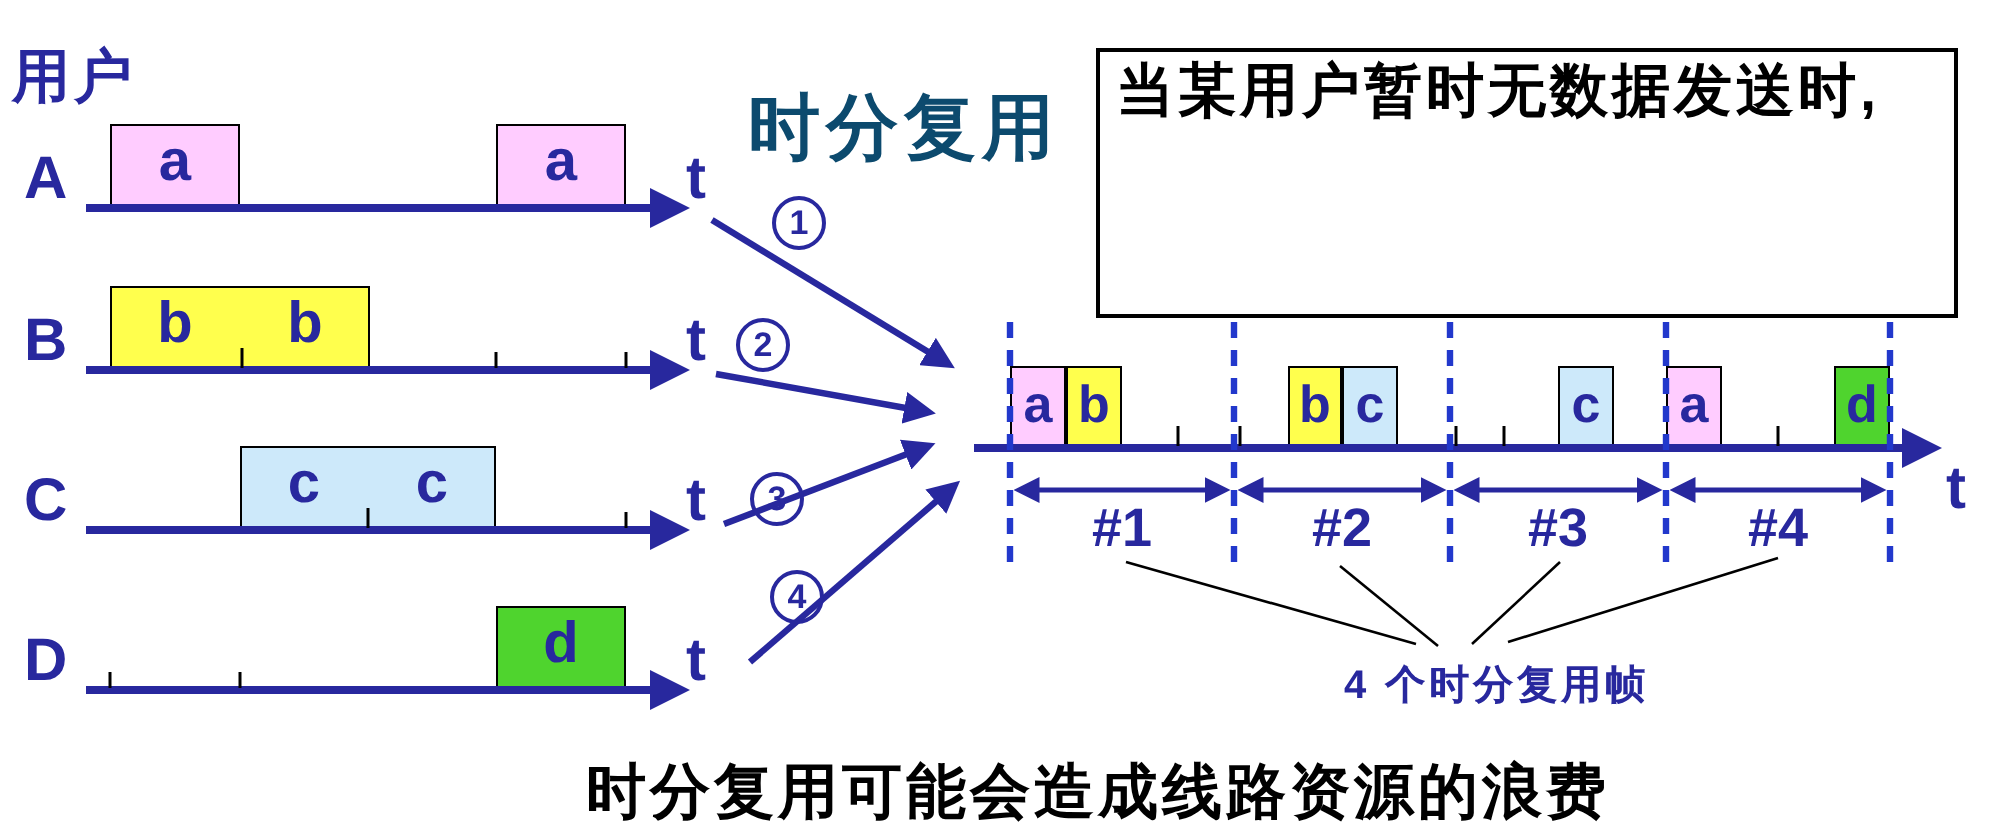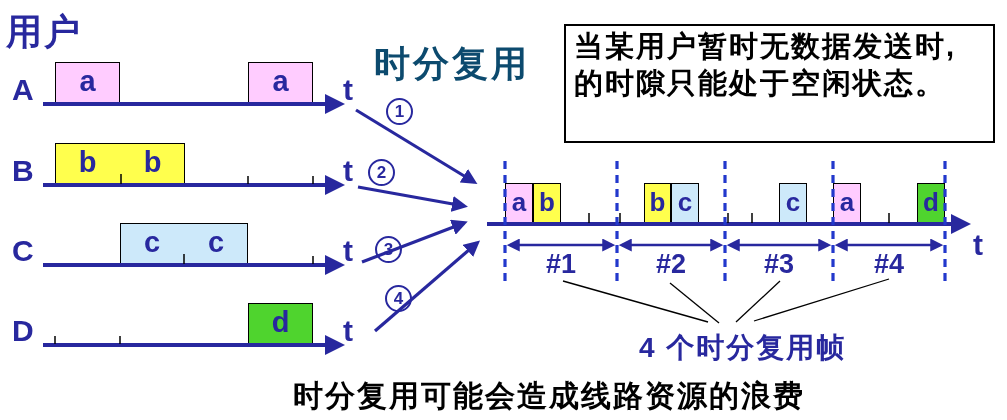--- a/index.html
+++ b/index.html
@@ -3,26 +3,26 @@
 <meta charset="utf-8">
 <style>
   html,body{margin:0;padding:0;background:#fff;}
   .stage{
     position:relative;width:1007px;height:420px;background:#ffffff;overflow:hidden;
     font-family:"Liberation Sans","DejaVu Sans",sans-serif;font-weight:bold;
   }
   .layer{position:absolute;left:0;top:0;}
   .abs{position:absolute;}
   .lbl{position:absolute;color:#28289E;font-weight:bold;}
-  .users-lbl{left:6px;top:8px;font-size:36px;letter-spacing:2px;}
+  .users-lbl{left:6px;top:19px;font-size:29px;letter-spacing:2px;}
   .title{left:374px;top:40px;font-size:36px;color:#0c4a6e;letter-spacing:3px;}
   .note-box{
-    left:548px;top:24px;width:431px;height:119px;box-sizing:border-box;
+    left:548px;top:24px;width:431px;height:135px;box-sizing:border-box;
     border:2.5px solid #000;color:#000;font-size:29px;line-height:37px;
-    padding:2px 8px;letter-spacing:2px;white-space:nowrap;overflow:hidden;margin-left:16px;
+    padding:2px 8px;letter-spacing:2px;white-space:nowrap;overflow:hidden;
   }
   .row-user{font-size:30px;width:30px;}
   .t-lbl{font-size:30px;}
   .blk{
     position:absolute;box-sizing:border-box;
     border:1.5px solid #000;border-bottom:none;
   }
   .slot-letter{
     position:absolute;display:flex;align-items:center;justify-content:center;
     color:#28289E;font-weight:bold;font-size:29px;
@@ -31,21 +31,21 @@
   .circle-badge{
     position:absolute;width:27px;height:27px;box-sizing:border-box;
     border:2.5px solid #28289E;border-radius:50%;
     display:flex;align-items:center;justify-content:center;
     color:#28289E;font-size:17px;font-weight:bold;background:#fff0;
   }
   .frame-lbl{
     position:absolute;width:100px;text-align:center;top:249px;
     color:#28289E;font-size:27px;font-weight:bold;
   }
-  .frames-caption{left:639px;top:329px;font-size:28px;letter-spacing:2px;}
+  .frames-caption{left:672px;top:329px;font-size:20px;letter-spacing:2px;}
   .caption{left:246px;top:376px;font-size:30px;color:#000;letter-spacing:2px;margin-left:47px;}
 </style>
 </head>
 <body>
 
 <div class="stage">
 
   <svg class="layer" width="1007" height="420" viewBox="0 0 1007 420">
     <defs>
       <marker id="ahN" viewBox="0 0 10 10" refX="7.5" refY="5" markerWidth="5" markerHeight="5" orient="auto-start-reverse">
@@ -136,21 +136,20 @@
       <line x1="752" y1="213" x2="752" y2="223"></line>
       <line x1="889" y1="213" x2="889" y2="223"></line>
     </g>
   </svg>
 
   <div class="lbl users-lbl">用户</div>
   <div class="lbl title">时分复用</div>
 
   <div class="abs note-box">
     <div>当某用户暂时无数据发送时,</div>
-    <div>的时隙只能处于空闲状态。</div>
   </div>
 
   <div class="lbl row-user" style="left:12px;top:73px;">A</div>
   <div class="lbl row-user" style="left:12px;top:154px;">B</div>
   <div class="lbl row-user" style="left:12px;top:234px;">C</div>
   <div class="lbl row-user" style="left:12px;top:314px;">D</div>
 
   <div class="lbl t-lbl" style="left:343px;top:73px;">t</div>
   <div class="lbl t-lbl" style="left:343px;top:154px;">t</div>
   <div class="lbl t-lbl" style="left:343px;top:234px;">t</div>

